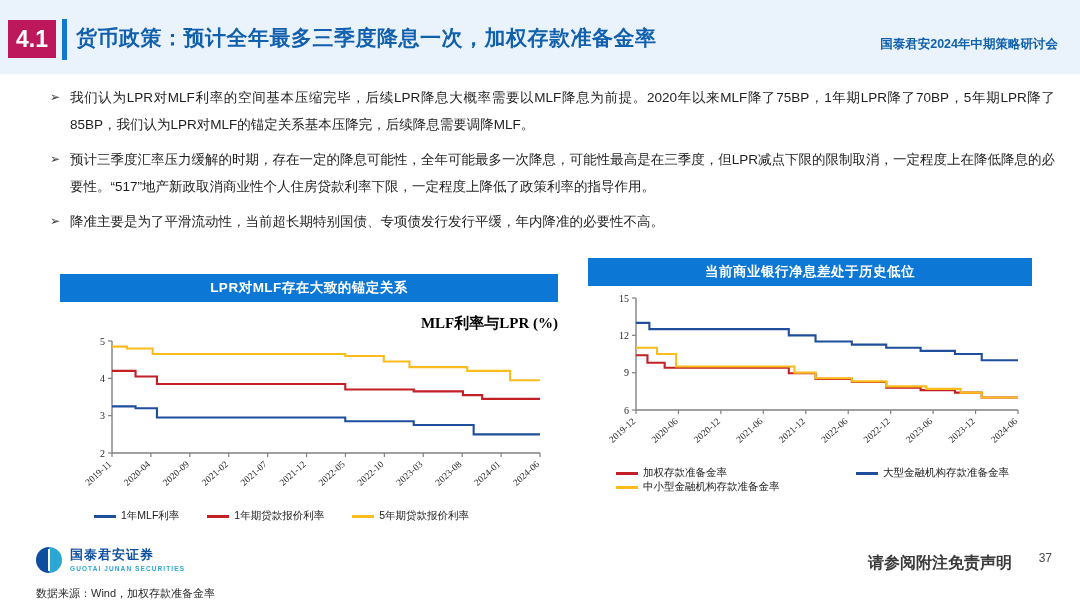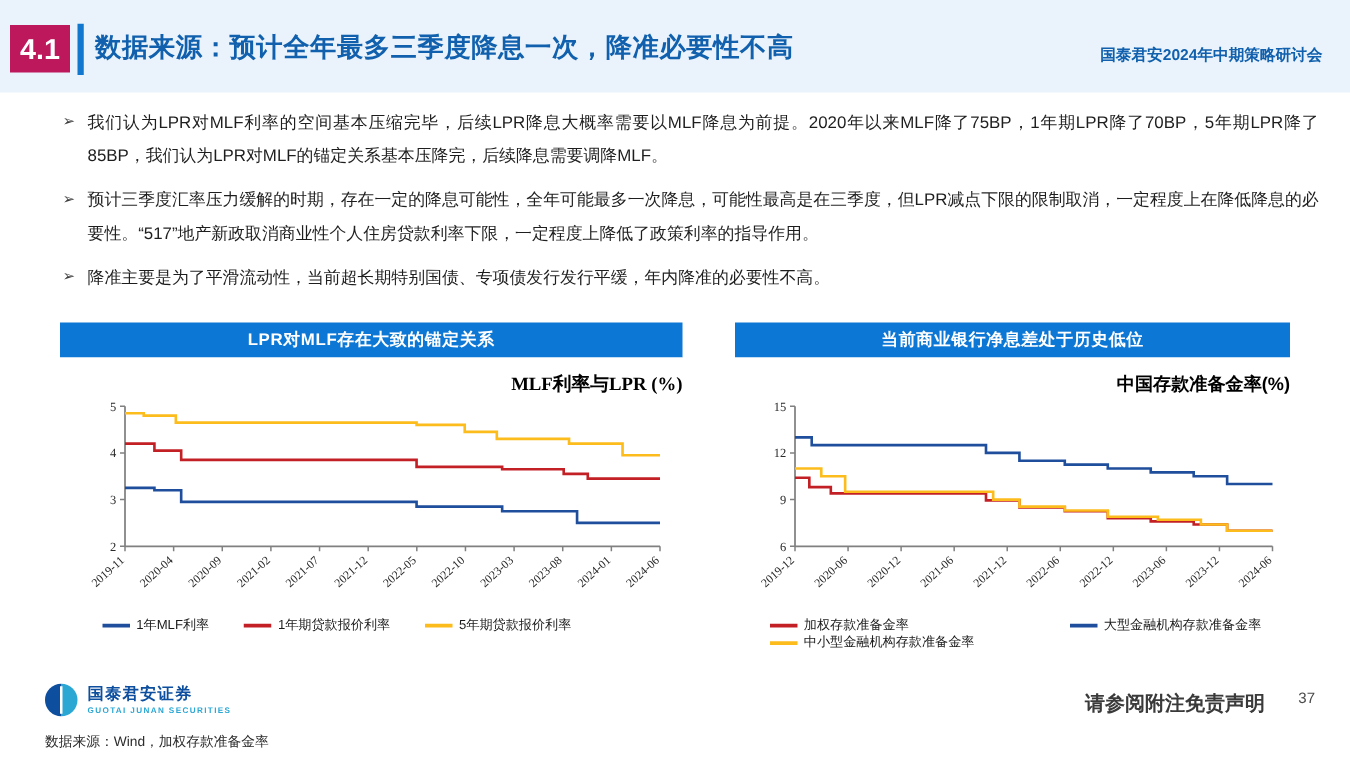--- a/index.html
+++ b/index.html
@@ -63,21 +63,21 @@
     color: #1e1e1e;
     text-align: justify;
   }
   .bullet .arrow {
     position: absolute; left: 0; top: 0;
     color: #3b3b3b; font-size: 12px; line-height: 27px;
   }
 
   
   .panel { position: absolute; top: 258px; }
-  .panel-left  { left: 48px;  width: 498px; }
+  .panel-left  { left: 60px;  width: 498px; margin-top: 16px; }
   .panel-right { left: 588px; width: 444px; }
 
   .panel-head {
     height: 28px;
     background: #0c77d4;
     color: #ffffff;
     font-size: 13.5px; font-weight: bold;
     display: flex; align-items: center; justify-content: center;
     letter-spacing: 0.5px;
   }
@@ -171,21 +171,21 @@
   }
 </style>
 </head>
 <body>
 
 <div class="slide">
 
   <div class="header-band"></div>
   <div class="section-num">4.1</div>
   <div class="title-rule"></div>
-  <div class="slide-title">数据来源：预计全年最多三季度降息一次，降准必要性不高</div>
+  <div class="slide-title">货币政策：预计全年最多三季度降息一次，加权存款准备金率</div>
   <div class="event-name">国泰君安2024年中期策略研讨会</div>
 
   <div class="bullets">
     <div class="bullet">
       <span class="arrow">➢</span>
       <span>我们认为LPR对MLF利率的空间基本压缩完毕，后续LPR降息大概率需要以MLF降息为前提。2020年以来MLF降了75BP，1年期LPR降了70BP，5年期LPR降了85BP，我们认为LPR对MLF的锚定关系基本压降完，后续降息需要调降MLF。</span>
     </div>
     <div class="bullet">
       <span class="arrow">➢</span>
       <span>预计三季度汇率压力缓解的时期，存在一定的降息可能性，全年可能最多一次降息，可能性最高是在三季度，但LPR减点下限的限制取消，一定程度上在降低降息的必要性。“517”地产新政取消商业性个人住房贷款利率下限，一定程度上降低了政策利率的指导作用。</span>
@@ -256,21 +256,20 @@
             <span>5年期贷款报价利率</span>
           </span>
         </div>
       </div>
     </div>
   </div>
 
   <div class="panel panel-right">
     <div class="panel-head">当前商业银行净息差处于历史低位</div>
     <div class="panel-body">
-      <div class="chart-title sans">中国存款准备金率(%)</div>
       <div class="plot-wrap">
         <svg id="svg-right" width="444" height="170" viewBox="0 0 444 170">
             <line x1="48" y1="6" x2="48" y2="118" stroke="#808080" stroke-width="1.4"></line>
             <line x1="48" y1="118" x2="430" y2="118" stroke="#808080" stroke-width="1.4"></line>
             <line x1="44" y1="118" x2="48" y2="118" stroke="#808080" stroke-width="1.2"></line>
             <text x="41" y="121.5" text-anchor="end" class="tick-label">6</text>
             <line x1="44" y1="80.66666666666667" x2="48" y2="80.66666666666667" stroke="#808080" stroke-width="1.2"></line>
             <text x="41" y="84.16666666666667" text-anchor="end" class="tick-label">9</text>
             <line x1="44" y1="43.33333333333334" x2="48" y2="43.33333333333334" stroke="#808080" stroke-width="1.2"></line>
             <text x="41" y="46.83333333333334" text-anchor="end" class="tick-label">12</text>

